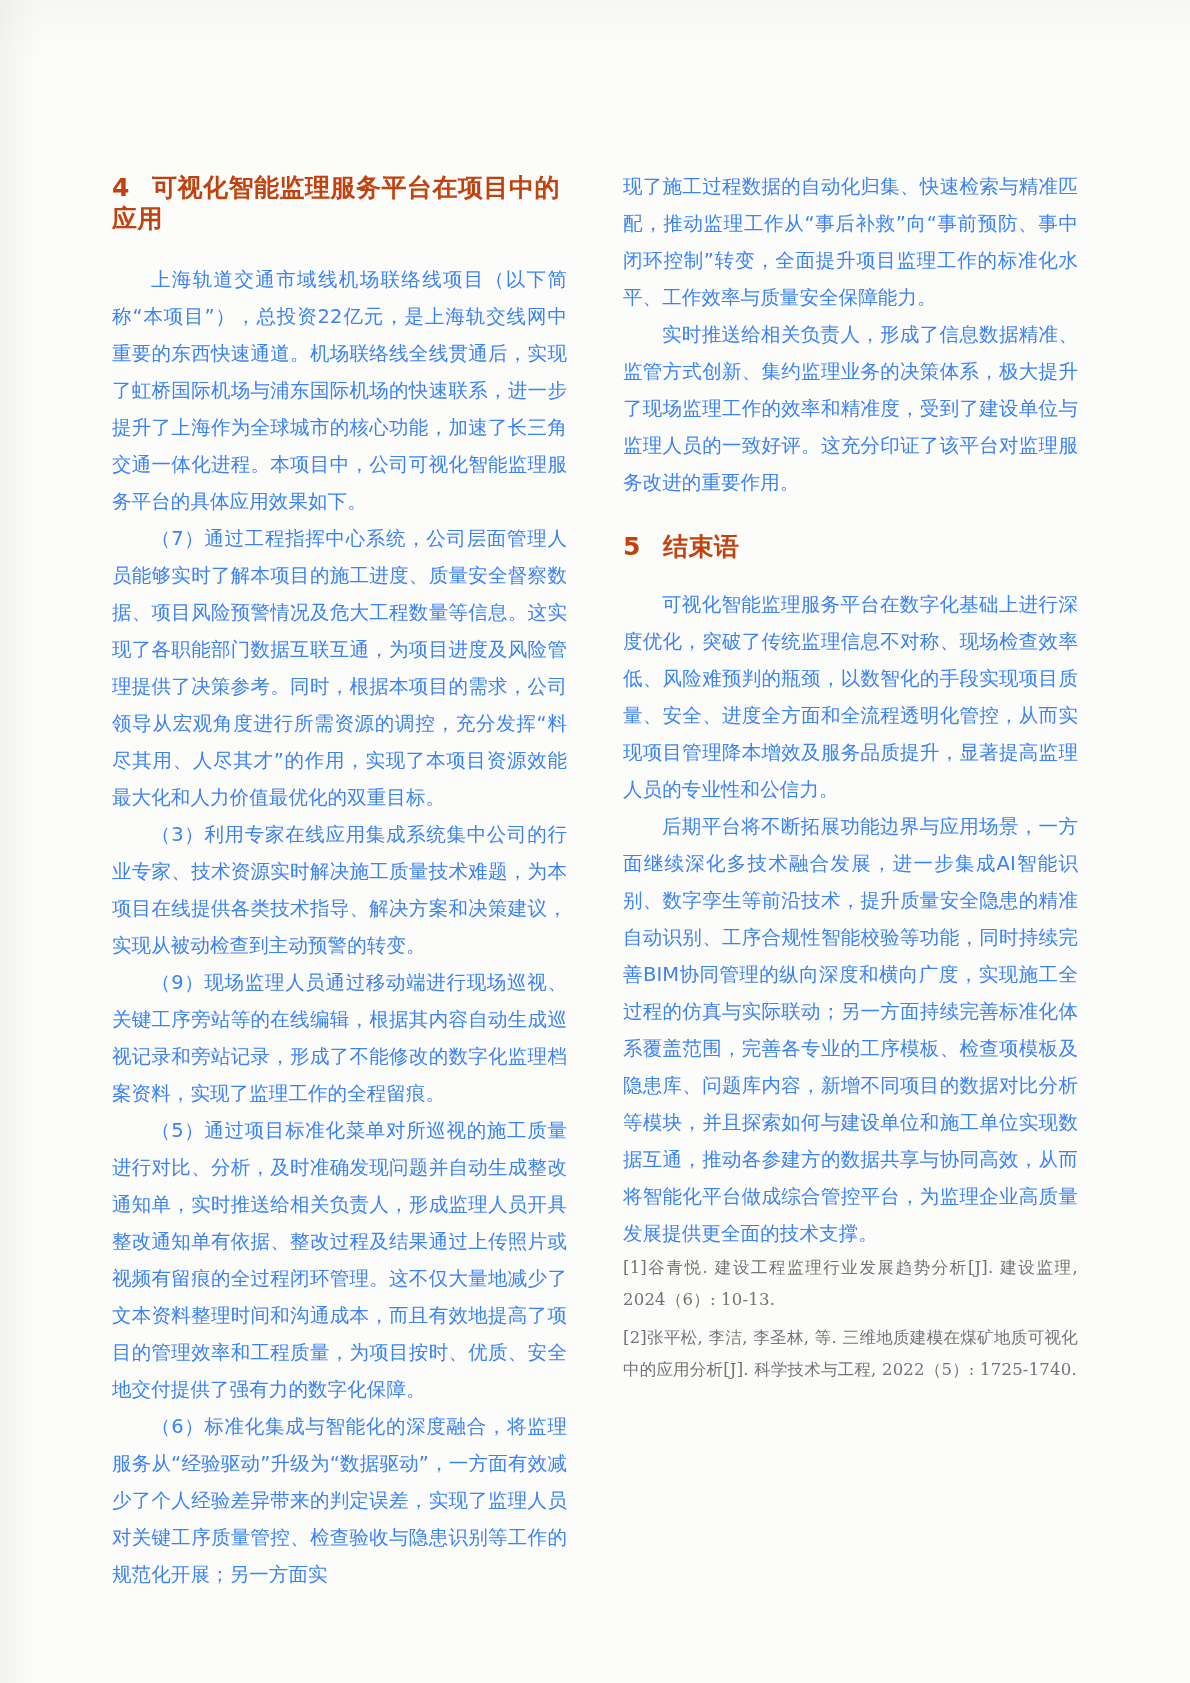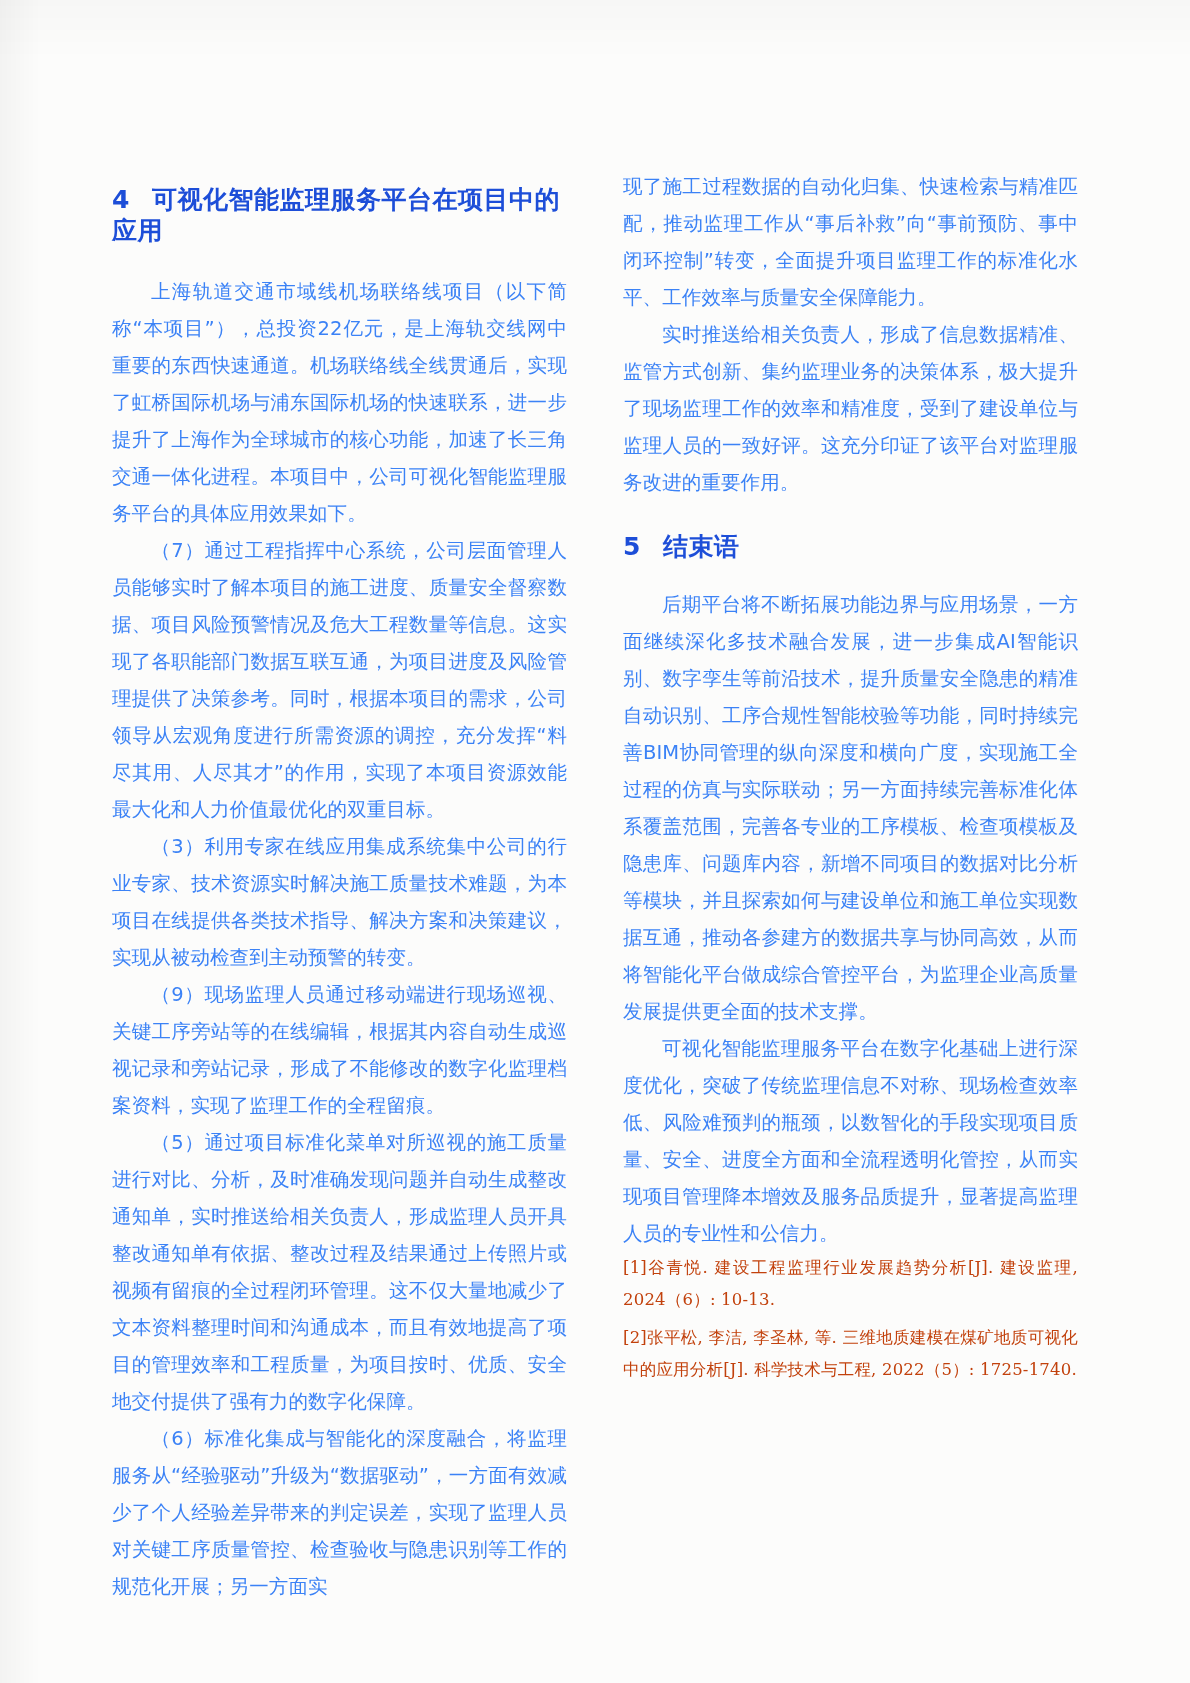--- a/index.html
+++ b/index.html
@@ -35,23 +35,23 @@
     gap: 56px;
   }
   .col {
     width: 455px;
   }
   h2.section {
     font-family: "DejaVu Sans", "Liberation Sans", sans-serif;
     font-weight: bold;
     font-size: 25px;
     line-height: 1.25;
-    margin: 16px 0 26px 0;
+    margin: 4px 0 26px 0;
     letter-spacing: 0.5px;
-    color: #1d4ed8;
+    color: #c2410c;
   }
   h2.section .num {
     display: inline-block;
     margin-right: 22px;
   }
   h2.section.second {
     margin-top: 30px;
     margin-bottom: 24px;
   }
   p.body {
@@ -75,21 +75,21 @@
     font-family: "DejaVu Sans", "Liberation Sans", sans-serif;
     letter-spacing: 0.3px;
     color: #111;
   }
   p.ref {
     margin: 0;
     font-size: 16.5px;
     line-height: 32px;
     text-align: justify;
     font-family: "DejaVu Serif", "Liberation Serif", serif;
-    color: #c2410c;
+    color: #737373;
     letter-spacing: 0.2px;
   }
   .spacer-sm { height: 6px; }
 </style>
 </head>
 <body>
 
 <div class="page">
   <div class="scan-tint"></div>
 
@@ -112,22 +112,22 @@
 
     <div class="col">
 
       <p class="body noindent">现了施工过程数据的自动化归集、快速检索与精准匹配，推动监理工作从“事后补救”向“事前预防、事中闭环控制”转变，全面提升项目监理工作的标准化水平、工作效率与质量安全保障能力。</p>
       <p class="body">实时推送给相关负责人，形成了信息数据精准、监管方式创新、集约监理业务的决策体系，极大提升了现场监理工作的效率和精准度，受到了建设单位与监理人员的一致好评。这充分印证了该平台对监理服务改进的重要作用。</p>
 
       <h2 class="section second">
         <span class="num">5</span><span>结束语</span>
       </h2>
 
+      <p class="body">可视化智能监理服务平台在数字化基础上进行深度优化，突破了传统监理信息不对称、现场检查效率低、风险难预判的瓶颈，以数智化的手段实现项目质量、安全、进度全方面和全流程透明化管控，从而实现项目管理降本增效及服务品质提升，显著提高监理人员的专业性和公信力。</p>
       <p class="body">后期平台将不断拓展功能边界与应用场景，一方面继续深化多技术融合发展，进一步集成AI智能识别、数字孪生等前沿技术，提升质量安全隐患的精准自动识别、工序合规性智能校验等功能，同时持续完善BIM协同管理的纵向深度和横向广度，实现施工全过程的仿真与实际联动；另一方面持续完善标准化体系覆盖范围，完善各专业的工序模板、检查项模板及隐患库、问题库内容，新增不同项目的数据对比分析等模块，并且探索如何与建设单位和施工单位实现数据互通，推动各参建方的数据共享与协同高效，从而将智能化平台做成综合管控平台，为监理企业高质量发展提供更全面的技术支撑。</p>
-      <p class="body">可视化智能监理服务平台在数字化基础上进行深度优化，突破了传统监理信息不对称、现场检查效率低、风险难预判的瓶颈，以数智化的手段实现项目质量、安全、进度全方面和全流程透明化管控，从而实现项目管理降本增效及服务品质提升，显著提高监理人员的专业性和公信力。</p>
 
 
       <p class="ref">[1]谷青悦. 建设工程监理行业发展趋势分析[J]. 建设监理, 2024（6）: 10-13.</p>
       <div class="spacer-sm"></div>
       <p class="ref">[2]张平松, 李洁, 李圣林, 等. 三维地质建模在煤矿地质可视化中的应用分析[J]. 科学技术与工程, 2022（5）: 1725-1740.</p>
 
     </div>
 
   </div>
 </div>

